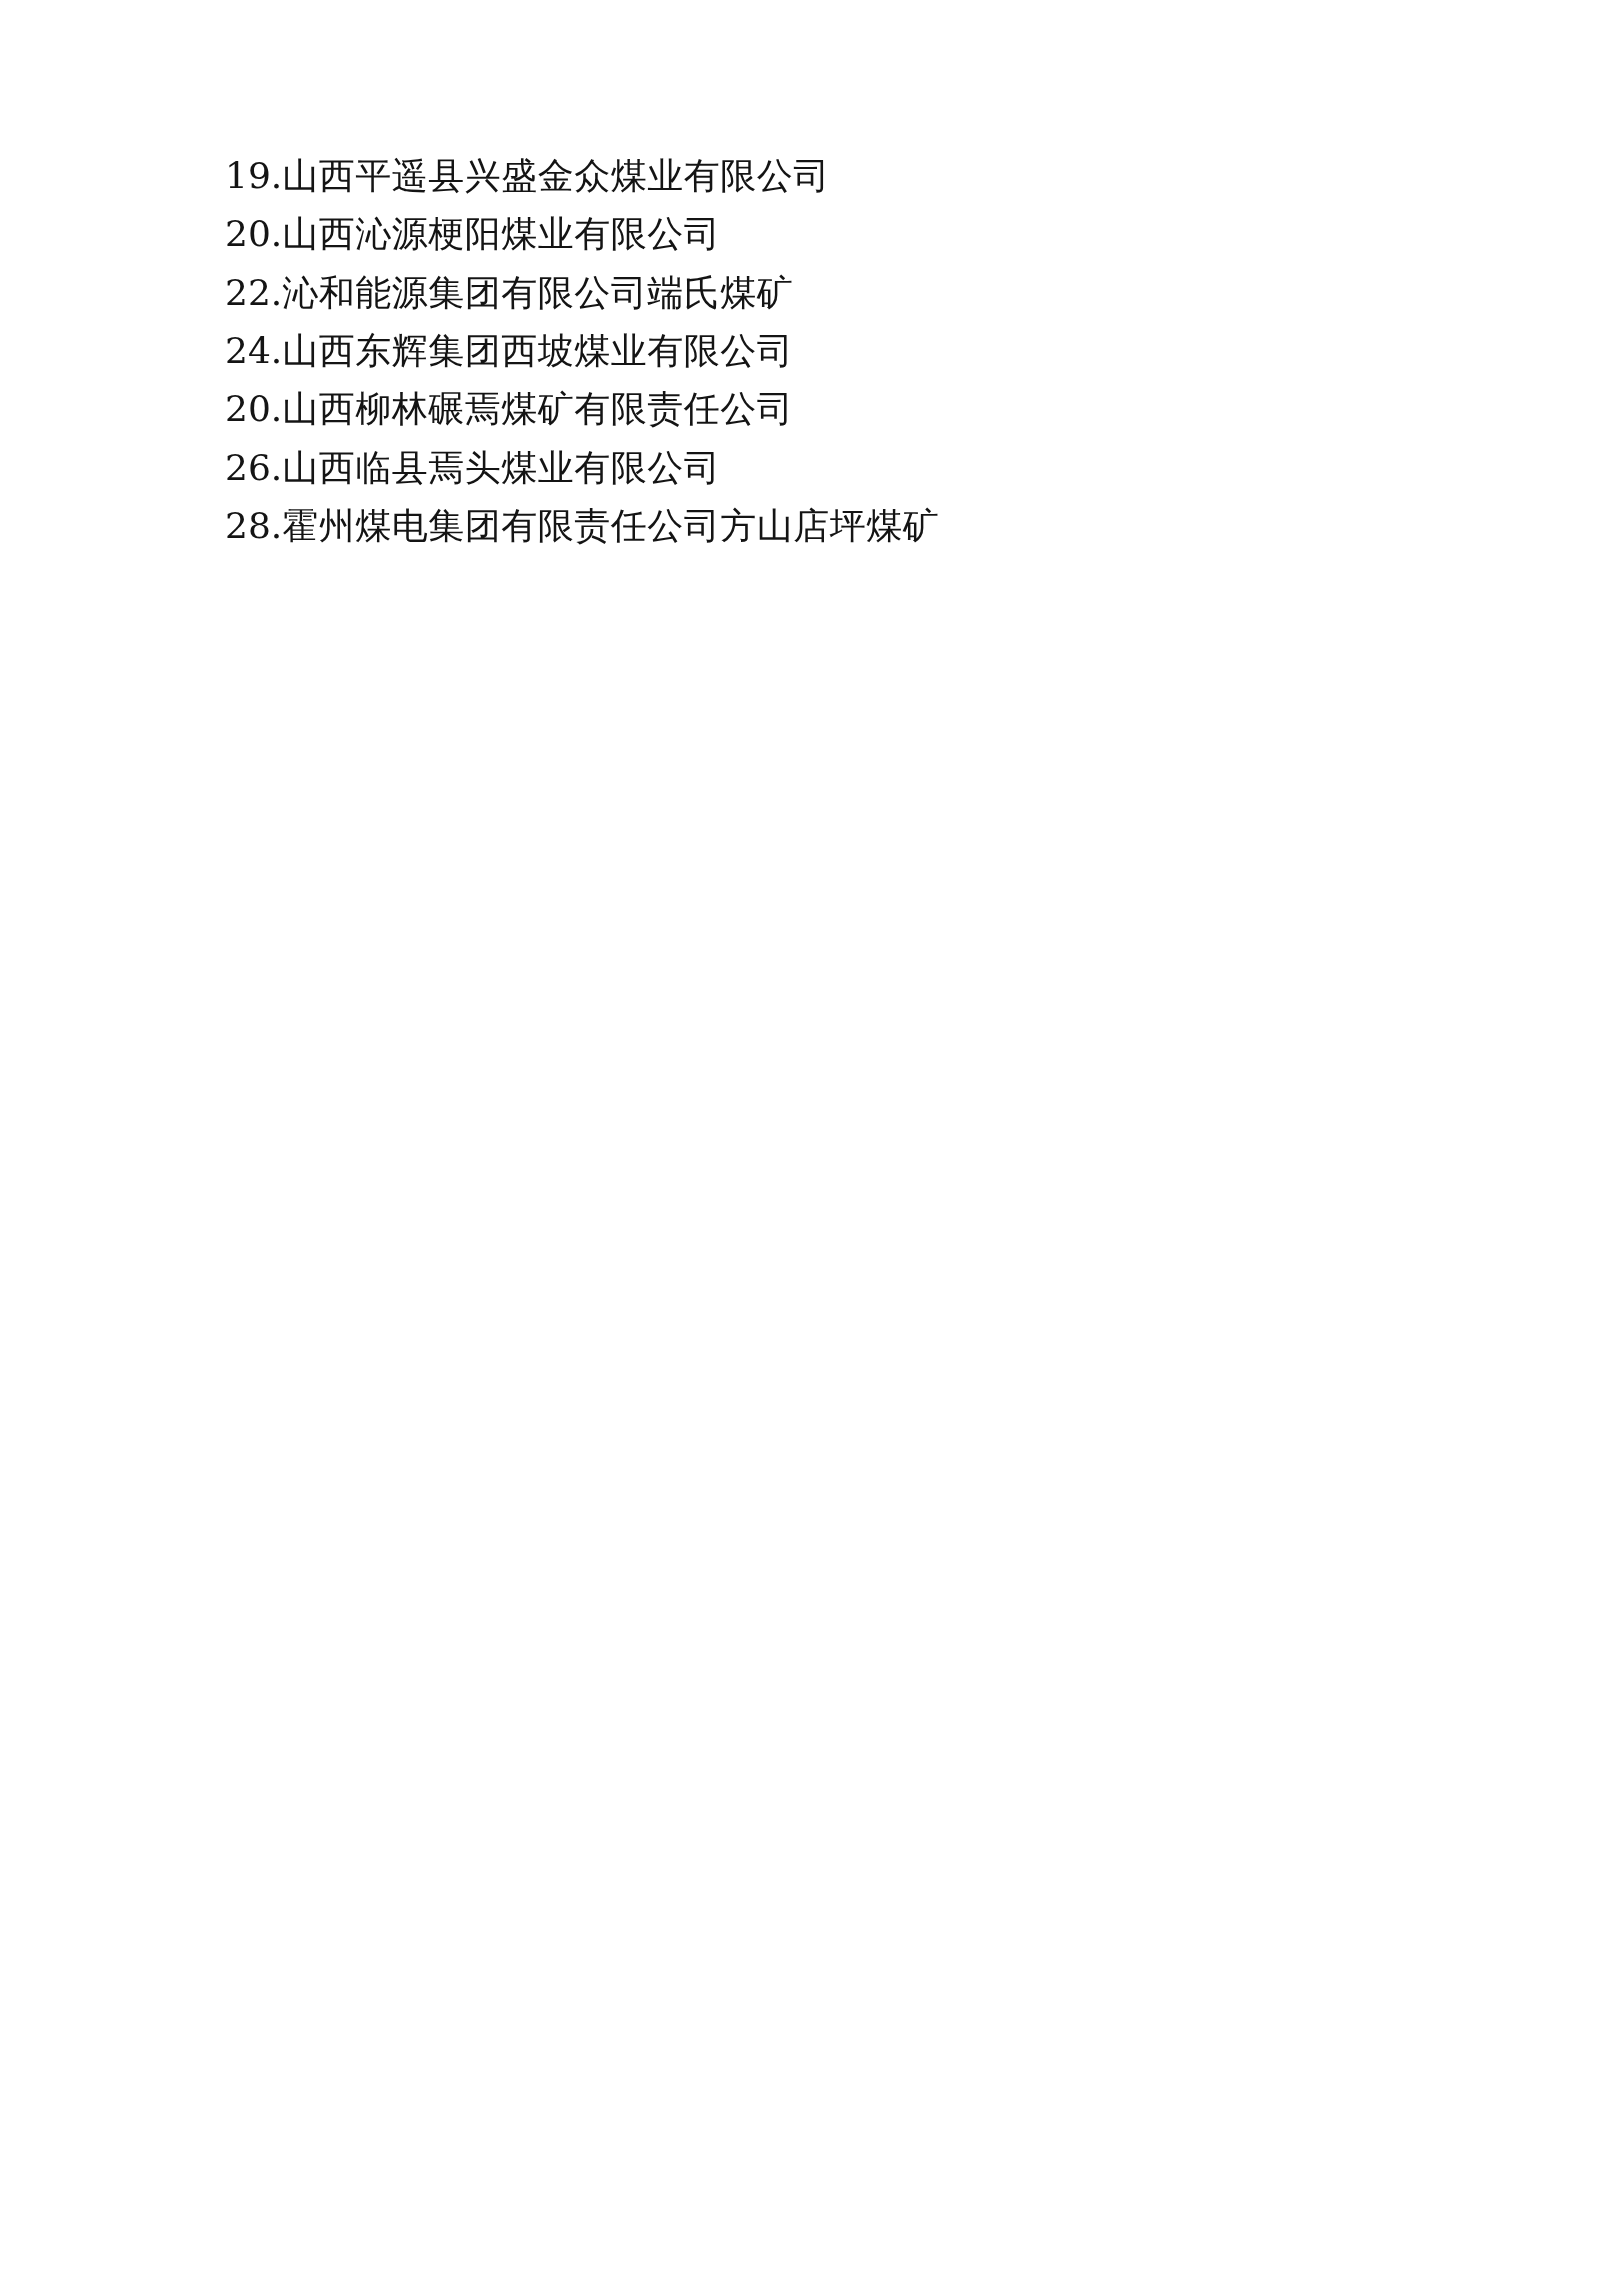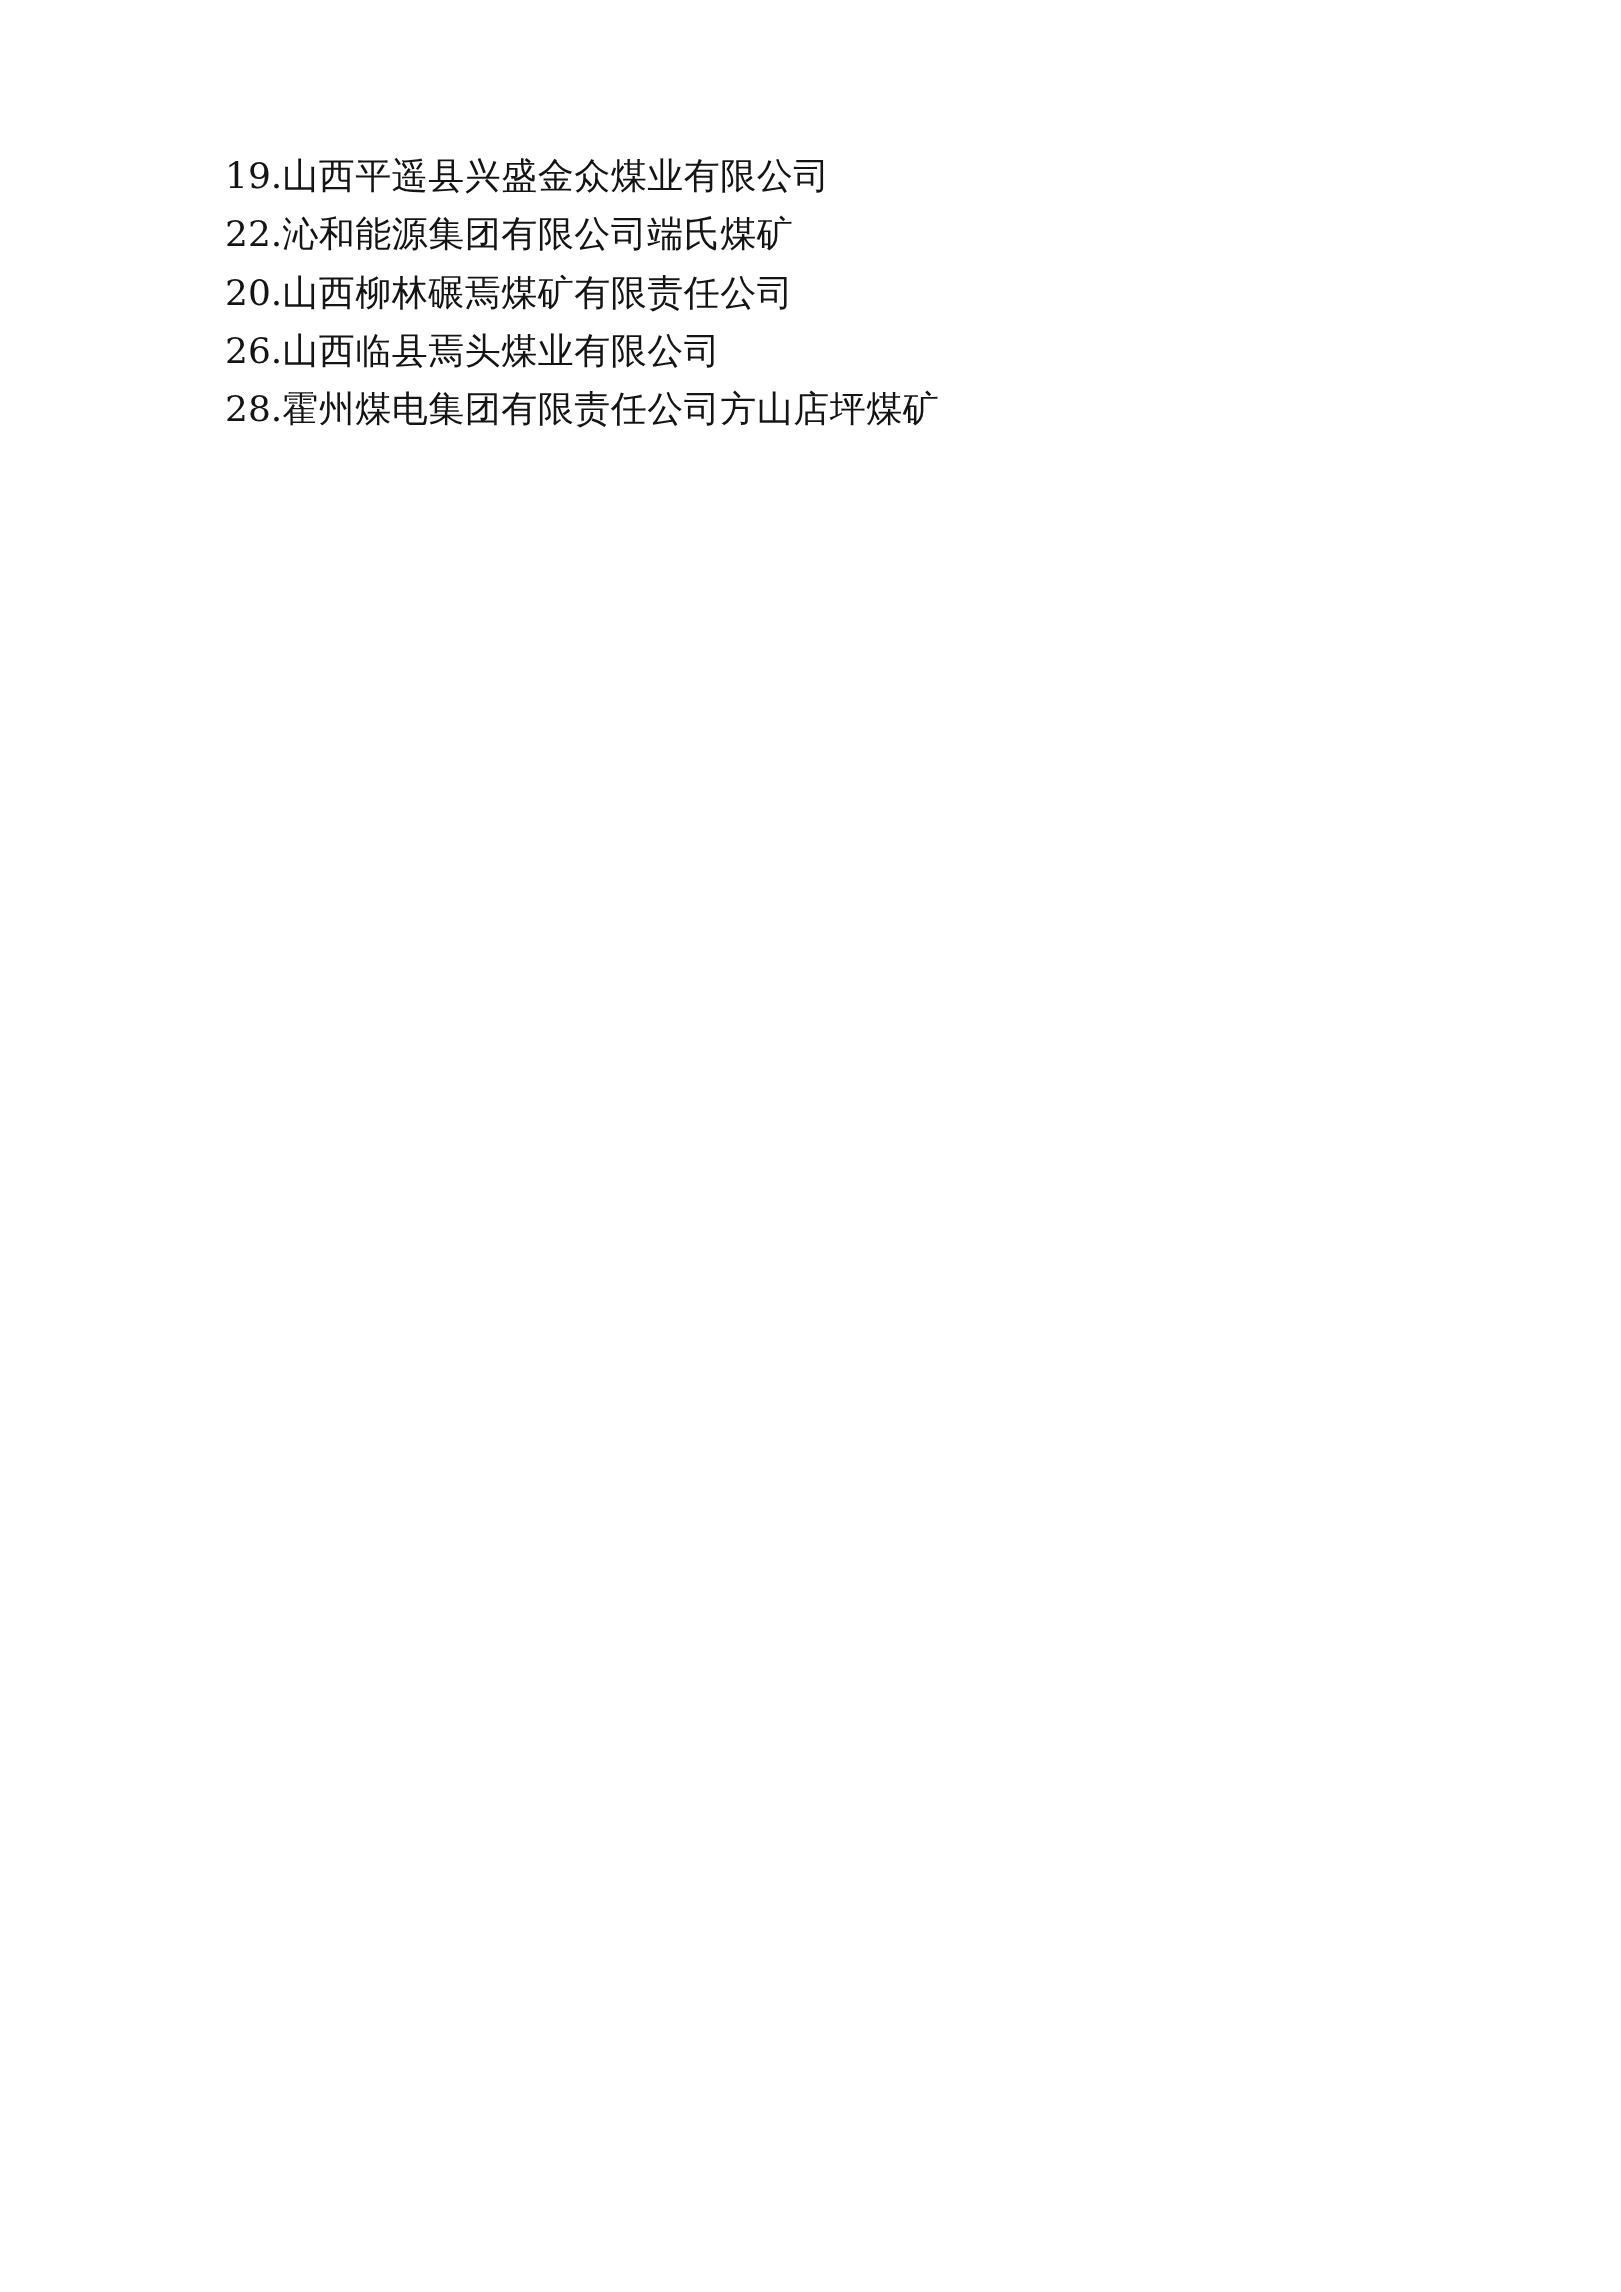--- a/index.html
+++ b/index.html
@@ -45,21 +45,27 @@
 </style>
 </head>
 <body>
 
 <div class="page">
   <ul class="doc-list">
     <li class="doc-list-item">
       <span class="item-index">19.</span><span class="item-text">山西平遥县兴盛金众煤业有限公司</span>
     </li>
     <li class="doc-list-item">
+      <span class="item-index">20.</span><span class="item-text">山西沁源梗阳煤业有限公司</span>
+    </li>
+    <li class="doc-list-item">
       <span class="item-index">22.</span><span class="item-text">沁和能源集团有限公司端氏煤矿</span>
+    </li>
+    <li class="doc-list-item">
+      <span class="item-index">24.</span><span class="item-text">山西东辉集团西坡煤业有限公司</span>
     </li>
     <li class="doc-list-item">
       <span class="item-index">20.</span><span class="item-text">山西柳林碾焉煤矿有限责任公司</span>
     </li>
     <li class="doc-list-item">
       <span class="item-index">26.</span><span class="item-text">山西临县焉头煤业有限公司</span>
     </li>
     <li class="doc-list-item">
       <span class="item-index">28.</span><span class="item-text">霍州煤电集团有限责任公司方山店坪煤矿</span>
     </li>

